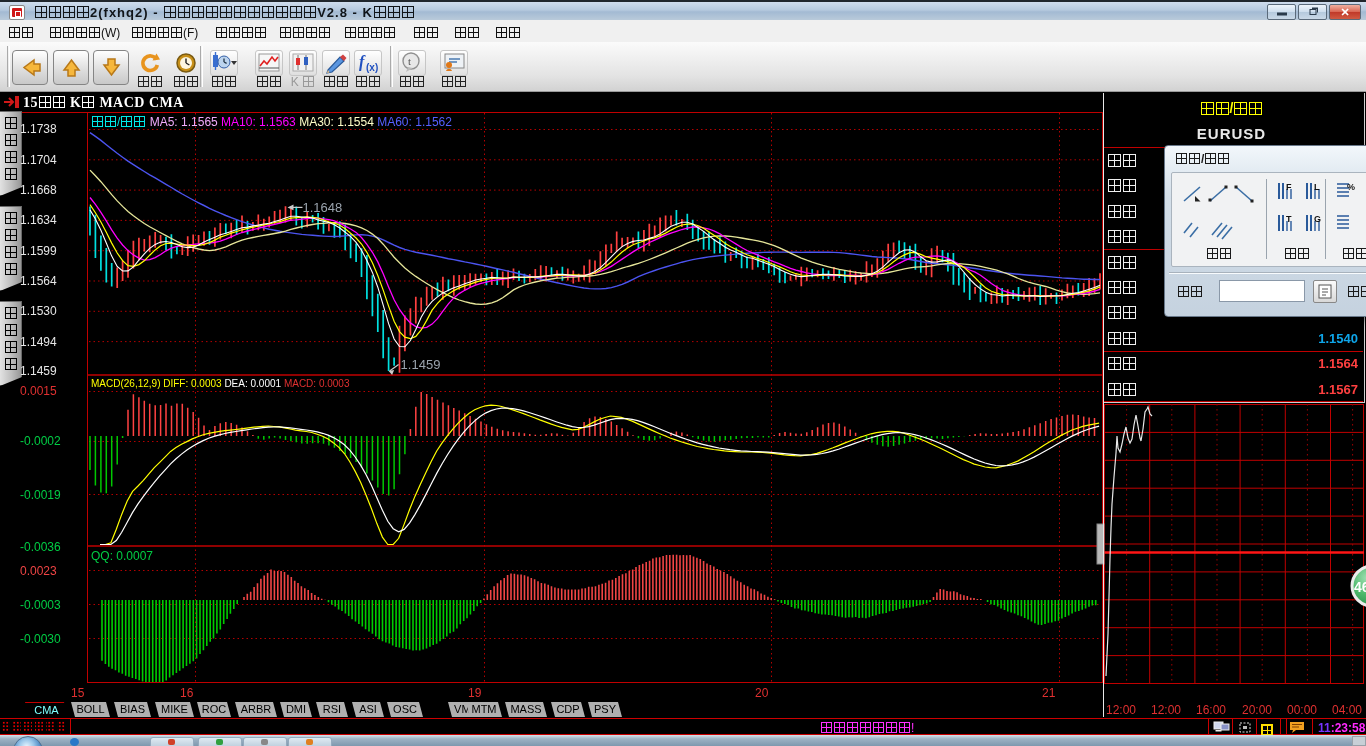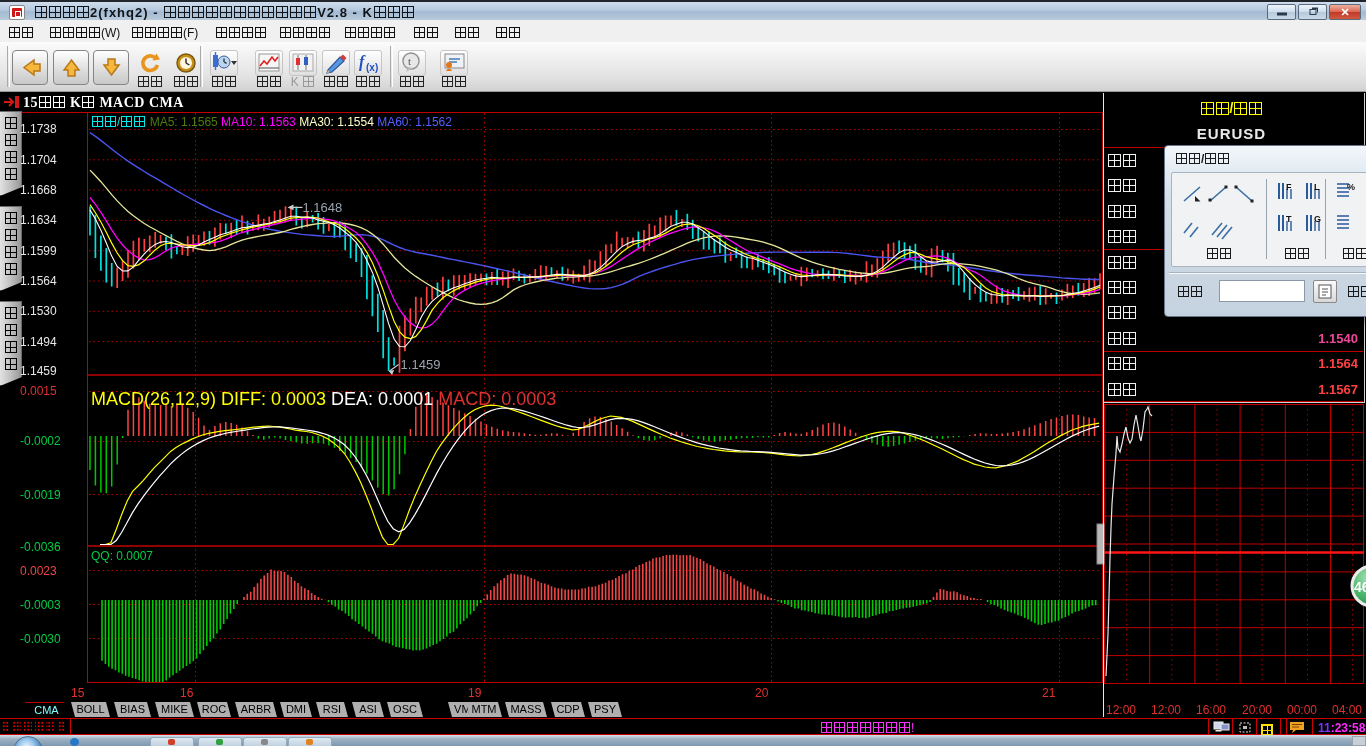--- a/index.html
+++ b/index.html
@@ -332,41 +332,41 @@
 <div class="yl" style="top:488px;color:#00cc44">-0.0019</div>
 <div class="yl" style="top:540px;color:#00cc44">-0.0036</div>
 <div class="yl" style="top:564px;color:#ef4444">0.0023</div>
 <div class="yl" style="top:598px;color:#00cc44">-0.0003</div>
 <div class="yl" style="top:632px;color:#00cc44">-0.0030</div>
 <div class="xl" style="left:71px;top:686px">15</div>
 <div class="xl" style="left:180px;top:686px">16</div>
 <div class="xl" style="left:468px;top:686px">19</div>
 <div class="xl" style="left:755px;top:686px">20</div>
 <div class="xl" style="left:1042px;top:686px">21</div>
-<div class="abs" style="left:91px;top:115px;font-size:12px;white-space:nowrap"><span style="color:#00e8e8"><i class="g"></i><i class="g"></i>/<i class="g"></i><i class="g"></i></span><span style="color:#4d7c0f"> MA5: 1.1565</span><span style="color:#ff00ff"> MA10: 1.1563</span><span style="color:#ffffc8"> MA30: 1.1554</span><span style="color:#5560ff"> MA60: 1.1562</span></div>
-<div class="abs" style="left:91px;top:389px;font-size:18px;white-space:nowrap"><span style="color:#ffff00">MACD(26,12,9) DIFF: 0.0003 </span><span style="color:#fff">DEA: 0.0001 </span><span style="color:#e03030">MACD: 0.0003</span></div>
+<div class="abs" style="left:91px;top:115px;font-size:12px;white-space:nowrap"><span style="color:#00e8e8"><i class="g"></i><i class="g"></i>/<i class="g"></i><i class="g"></i></span><span style="color:#f0abfc"> MA5: 1.1565</span><span style="color:#ff00ff"> MA10: 1.1563</span><span style="color:#ffffc8"> MA30: 1.1554</span><span style="color:#5560ff"> MA60: 1.1562</span></div>
+<div class="abs" style="left:91px;top:378px;font-size:10px;white-space:nowrap"><span style="color:#ffff00">MACD(26,12,9) DIFF: 0.0003 </span><span style="color:#fff">DEA: 0.0001 </span><span style="color:#e03030">MACD: 0.0003</span></div>
 <div class="abs" style="left:91px;top:549px;font-size:12px;color:#00cc44">QQ: 0.0007</div>
 <div class="abs" id="qp">
 <div class="hdr1"><i class="g g14"></i><i class="g g14"></i>/<i class="g g14"></i><i class="g g14"></i></div>
 <div class="hdr2">EURUSD</div>
 <div class="rl" style="top:55px"></div>
 <div class="rl" style="top:157px"></div>
 <div class="rl" style="top:259px"></div>
 <div class="rl" style="top:309px"></div>
 <div class="lab" style="top:60px"><i class="g g14"></i><i class="g g14"></i></div>
 <div class="lab" style="top:85px"><i class="g g14"></i><i class="g g14"></i></div>
 <div class="lab" style="top:111px"><i class="g g14"></i><i class="g g14"></i></div>
 <div class="lab" style="top:136px"><i class="g g14"></i><i class="g g14"></i></div>
 <div class="lab" style="top:162px"><i class="g g14"></i><i class="g g14"></i></div>
 <div class="lab" style="top:187px"><i class="g g14"></i><i class="g g14"></i></div>
 <div class="lab" style="top:212px"><i class="g g14"></i><i class="g g14"></i></div>
 <div class="lab" style="top:238px"><i class="g g14"></i><i class="g g14"></i></div>
 <div class="lab" style="top:263px"><i class="g g14"></i><i class="g g14"></i></div>
 <div class="lab" style="top:289px"><i class="g g14"></i><i class="g g14"></i></div>
-<div class="val" style="top:239px;color:#ec4899">1.1540</div>
+<div class="val" style="top:239px;color:#0ea5e9">1.1540</div>
 <div class="val" style="top:264px;color:#ff4040">1.1564</div>
 <div class="val" style="top:290px;color:#ff4040">1.1567</div>
 </div>
 <div class="abs" style="left:1103px;top:93px;width:1px;height:624px;background:#e8e8e8"></div>
 <div class="abs" style="left:1364px;top:93px;width:1px;height:310px;background:#d0d0d0"></div>
 <div class="abs" style="left:1104px;top:402px;width:261px;height:1px;background:#d0d0d0"></div>
 <div class="xl" style="left:1106px;top:703px">12:00</div>
 <div class="xl" style="left:1151px;top:703px">12:00</div>
 <div class="xl" style="left:1196px;top:703px">16:00</div>
 <div class="xl" style="left:1242px;top:703px">20:00</div>

